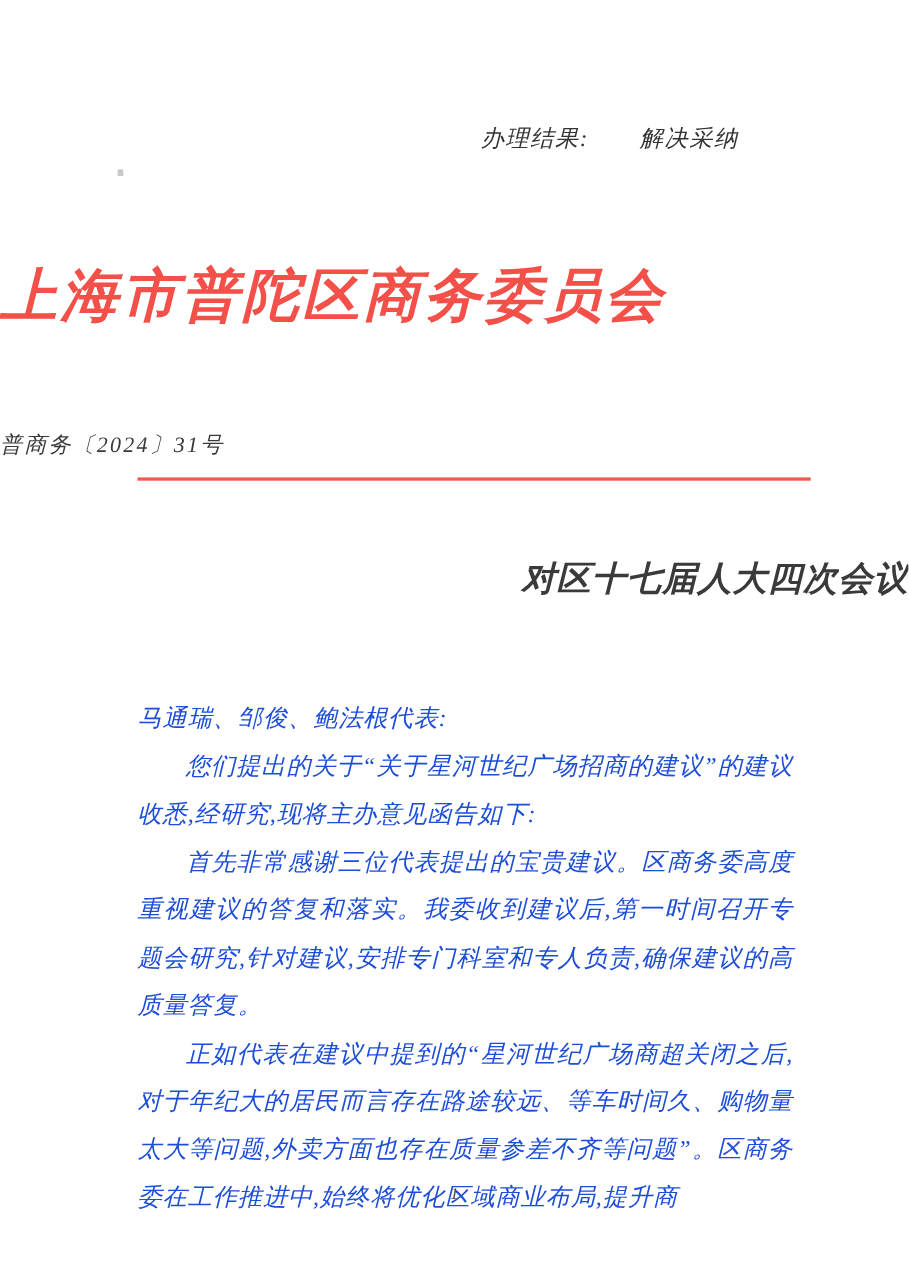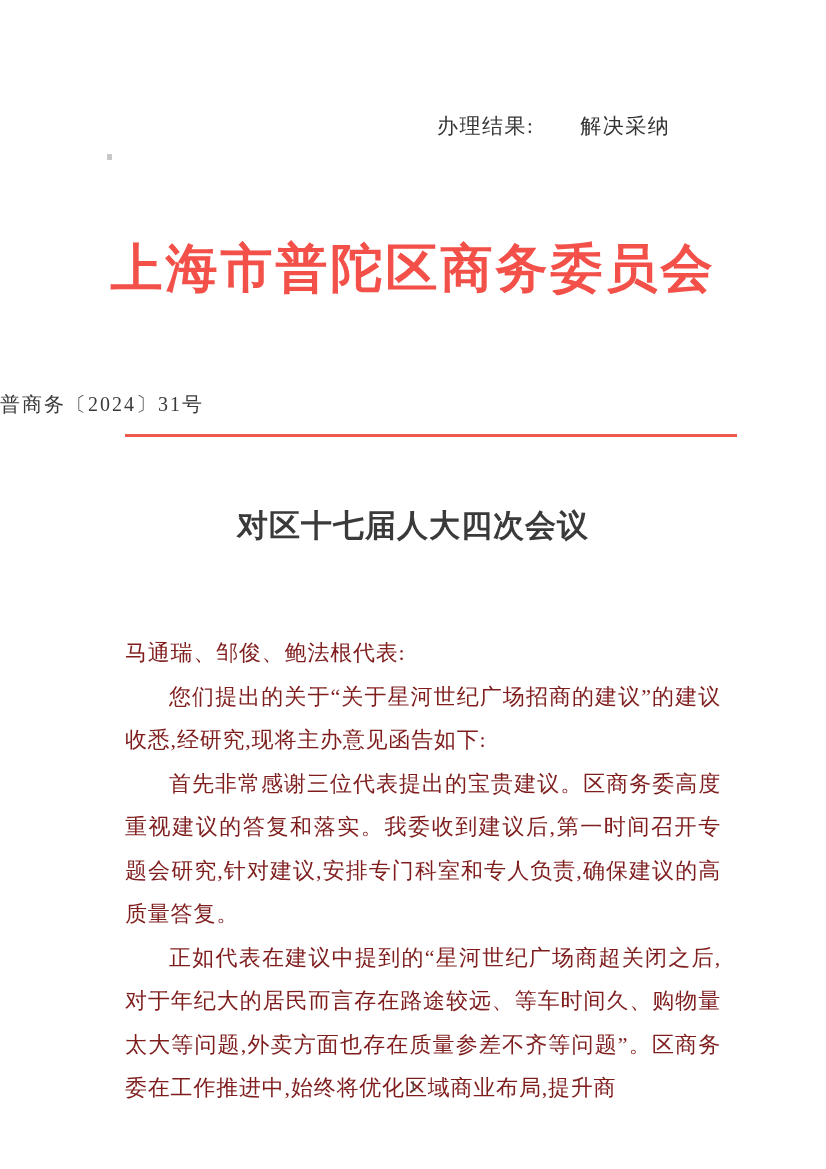--- a/index.html
+++ b/index.html
@@ -8,38 +8,38 @@
     background: #ffffff;
   }
   .page {
     position: relative;
     width: 826px;
     height: 1169px;
     background: #ffffff;
     overflow: hidden;
     font-family: "Liberation Serif", "DejaVu Serif", serif;
     color: #2e2e2e;
+    font-style: italic;
   }
   .header-meta {
     position: absolute;
     left: 437px;
     top: 103px;
     font-size: 21px;
     line-height: 46px;
     color: #333333;
     letter-spacing: 1.5px;
   }
   .meta-row { display: flex; white-space: nowrap; }
   .meta-value { margin-left: 46px; }
   .org-title {
     position: absolute;
     left: 0;
     top: 234px;
     width: 100%;
-    text-align: center;
     font-size: 52px;
     font-weight: bold;
     letter-spacing: 3px;
     color: var(--accent, #f25048);
     white-space: nowrap;
   }
   .doc-number {
     position: absolute;
     left: 0;
     top: 391px;
@@ -55,37 +55,37 @@
     top: 434px;
     width: 612px;
     height: 3px;
     background: var(--rule, #ef5a4e);
   }
   .doc-title {
     position: absolute;
     left: 0;
     top: 492px;
     width: 100%;
-    text-align: center;
+    text-align: right;
     font-size: 31px;
     line-height: 68px;
     font-weight: bold;
     color: #3a3a3a;
     letter-spacing: 1px;
   }
   .body-text {
     position: absolute;
     left: 125px;
     top: 631px;
     width: 596px;
     font-size: 22px;
     line-height: 43.5px;
     letter-spacing: 0.8px;
     text-align: justify;
-    color: #7f1d1d;
+    color: #1d4ed8;
   }
   .body-text .salutation {
     margin: 0;
     text-indent: 0;
   }
   .body-text p {
     margin: 0;
     text-indent: 2em;
   }
   .page-number {

